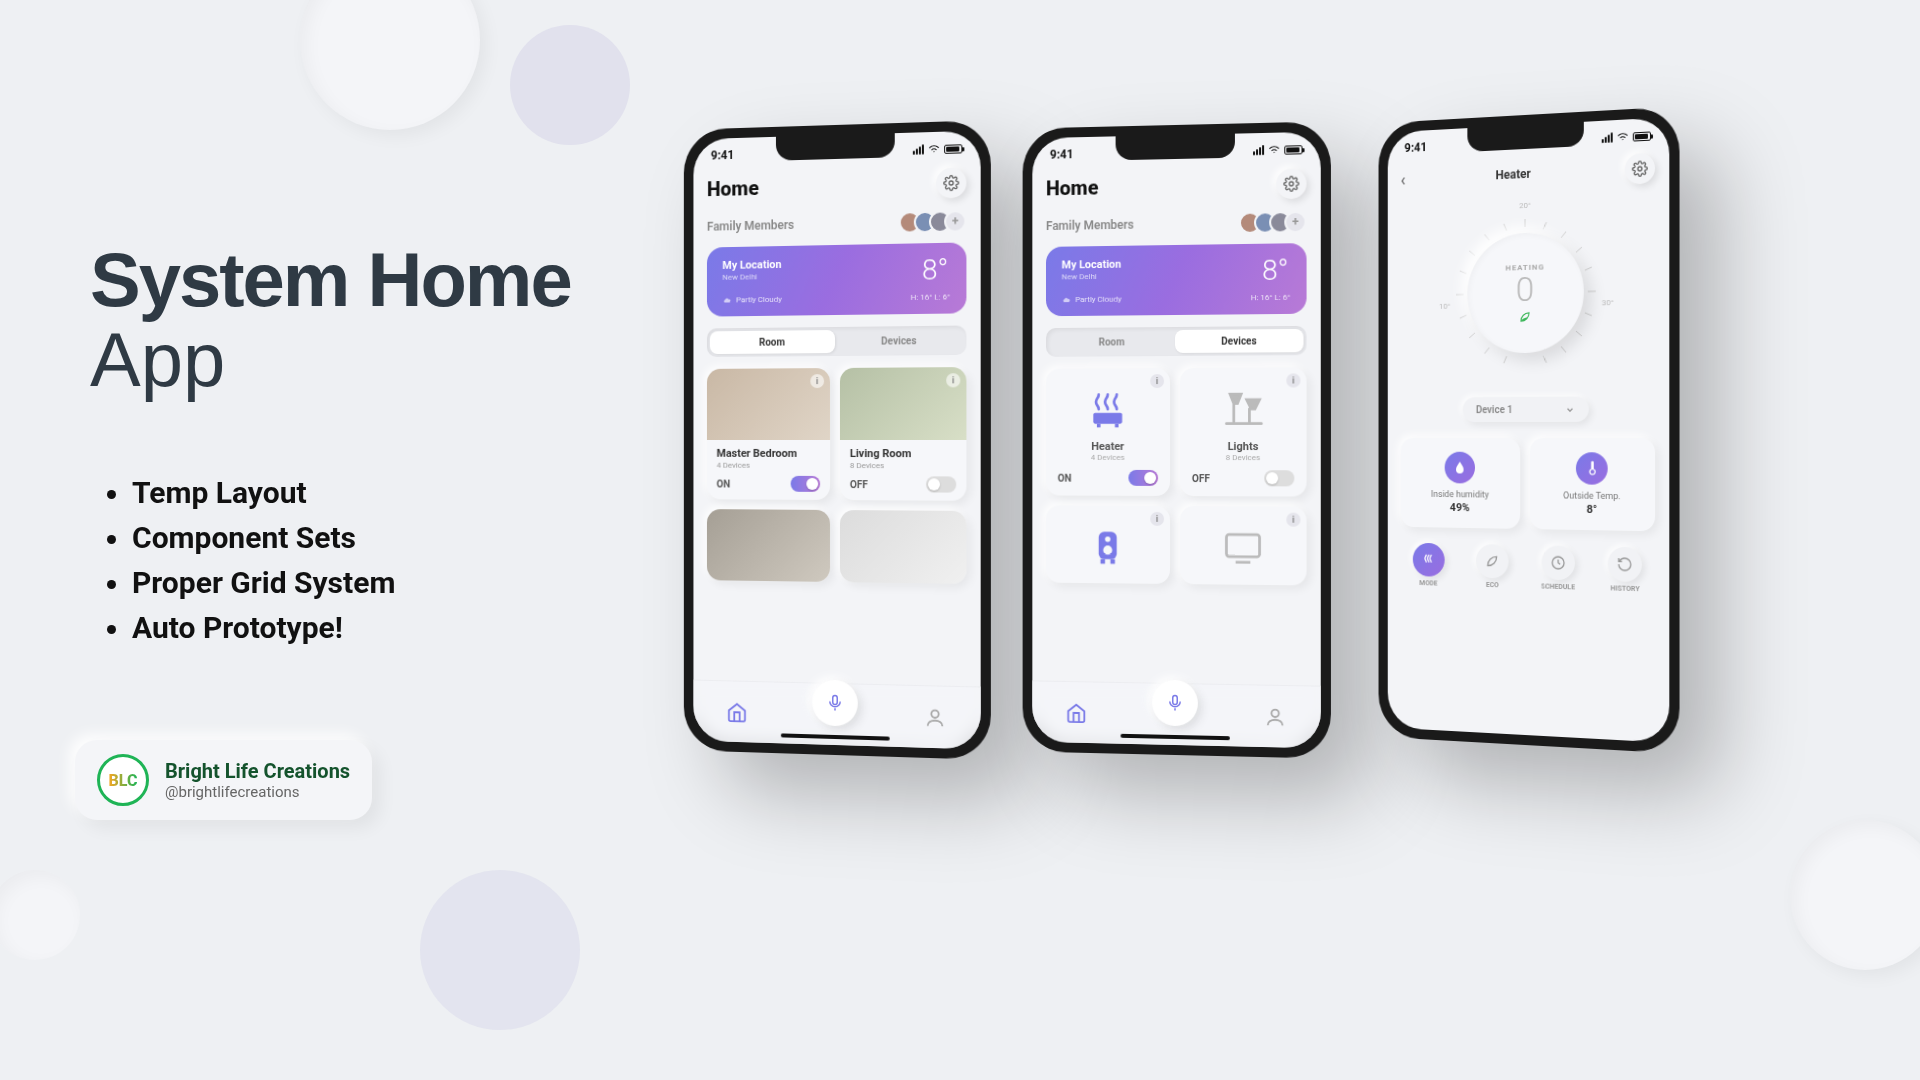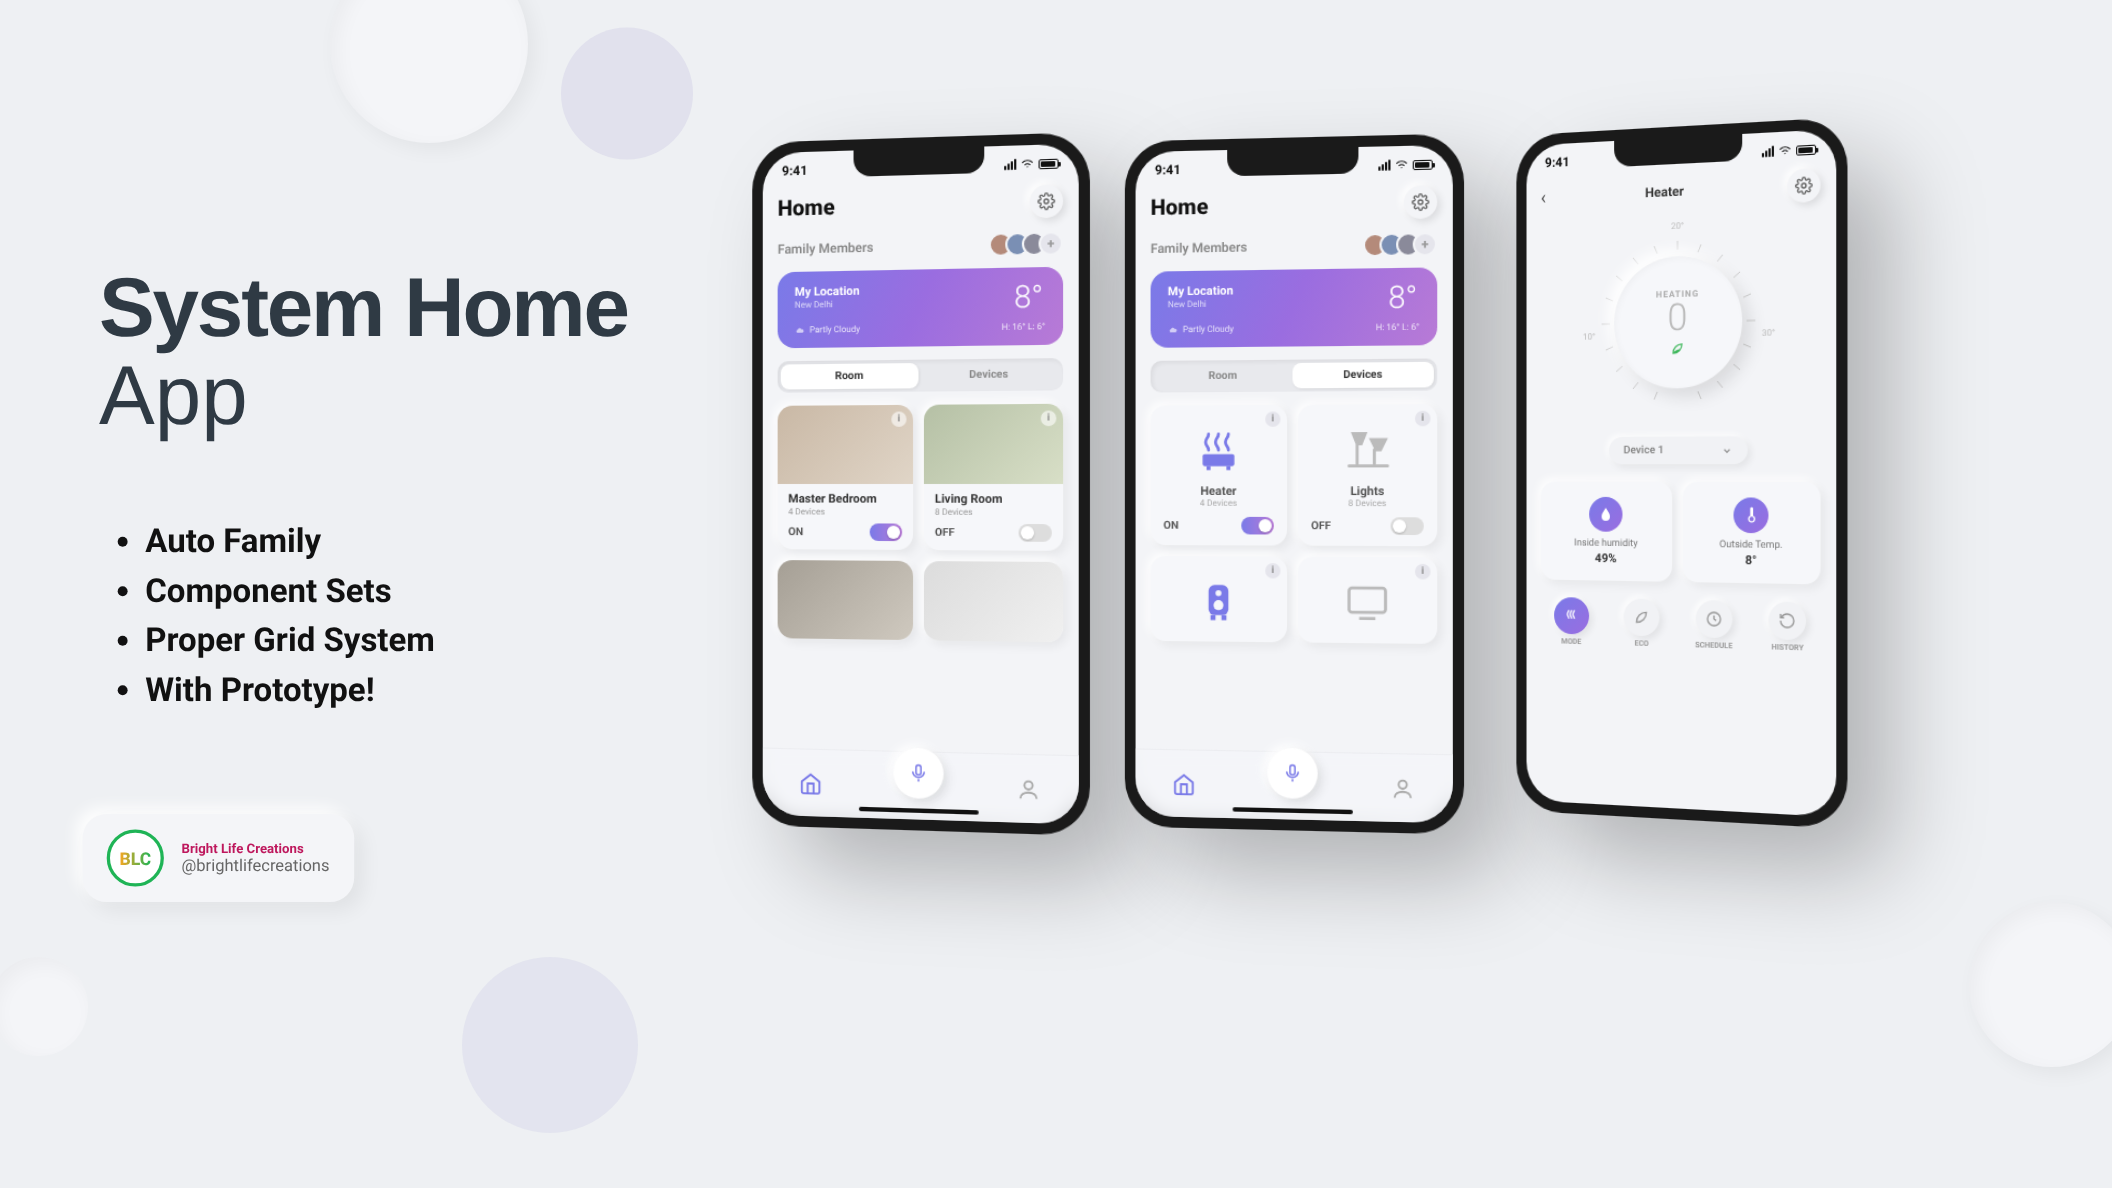--- a/index.html
+++ b/index.html
@@ -23,21 +23,21 @@
 
 .left-section { position: absolute; left: 90px; top: 240px; width: 580px; }
 .headline { font-size: 76px; line-height: 1.05; color: #2f3a44; font-family: 'Helvetica Neue', Arial, sans-serif; }
 .headline .bold { font-weight: 800; letter-spacing: -2px; }
 .headline .light { font-weight: 300; }
 .features { margin-top: 70px; font-size: 30px; font-weight: 700; color: #111; line-height: 1.5; list-style: disc; padding-left: 42px; }
 
 .brand-card { position: absolute; left: 75px; top: 740px; background: #f4f5f8; border-radius: 22px; padding: 14px 22px; display: flex; align-items: center; gap: 16px; box-shadow: 8px 8px 18px rgba(0,0,0,0.06), -6px -6px 14px rgba(255,255,255,0.9); }
 .brand-logo { width: 52px; height: 52px; border-radius: 50%; background: #fff; border: 3px solid #1fb456; display: flex; align-items: center; justify-content: center; font-weight: 800; font-size: 16px; }
 .brand-logo span { background: linear-gradient(90deg,#f5a623,#1fb456); -webkit-background-clip: text; color: transparent; }
-.brand-name { font-size: 12px; font-weight: 700; color: #be185d; }
+.brand-name { font-size: 20px; font-weight: 700; color: #14532d; }
 .brand-handle { font-size: 15px; color: #666; }
 
 
 .phones { position: absolute; left: 680px; top: 90px; width: 1180px; height: 900px; display: flex; align-items: flex-start; }
 
 .phone { width: 310px; height: 630px; border-radius: 44px; background: #1a1a1a; padding: 10px; box-shadow: 40px 40px 80px rgba(0,0,0,0.25); position: relative; flex-shrink: 0; }
 .phone-screen { width: 100%; height: 100%; background: #f3f4f7; border-radius: 36px; overflow: hidden; position: relative; }
 .notch { position: absolute; top: 0; left: 50%; transform: translateX(-50%); width: 120px; height: 24px; background: #1a1a1a; border-radius: 0 0 16px 16px; z-index: 10; }
 
 .phone1 { transform: perspective(1400px) rotateY(-8deg); margin-top: 35px; }
@@ -147,24 +147,24 @@
 <div class="bg-circle bg-c3"></div>
 <div class="bg-circle bg-c4"></div>
 <div class="bg-circle bg-c5"></div>
 
 <div class="left-section">
   <div class="headline">
     <span class="bold">System Home</span>
     <span class="light">App</span><br>
   </div>
   <ul class="features">
-    <li>Auto Family</li>
+    <li>Temp Layout</li>
     <li>Component Sets</li>
     <li>Proper Grid System</li>
-    <li>With Prototype!</li>
+    <li>Auto Prototype!</li>
   </ul>
 </div>
 
 <div class="brand-card">
   <div class="brand-logo">
       <span>BLC</span>
     </div>
   <div>
     <div class="brand-name">Bright Life Creations</div>
     <div class="brand-handle">@brightlifecreations</div>

